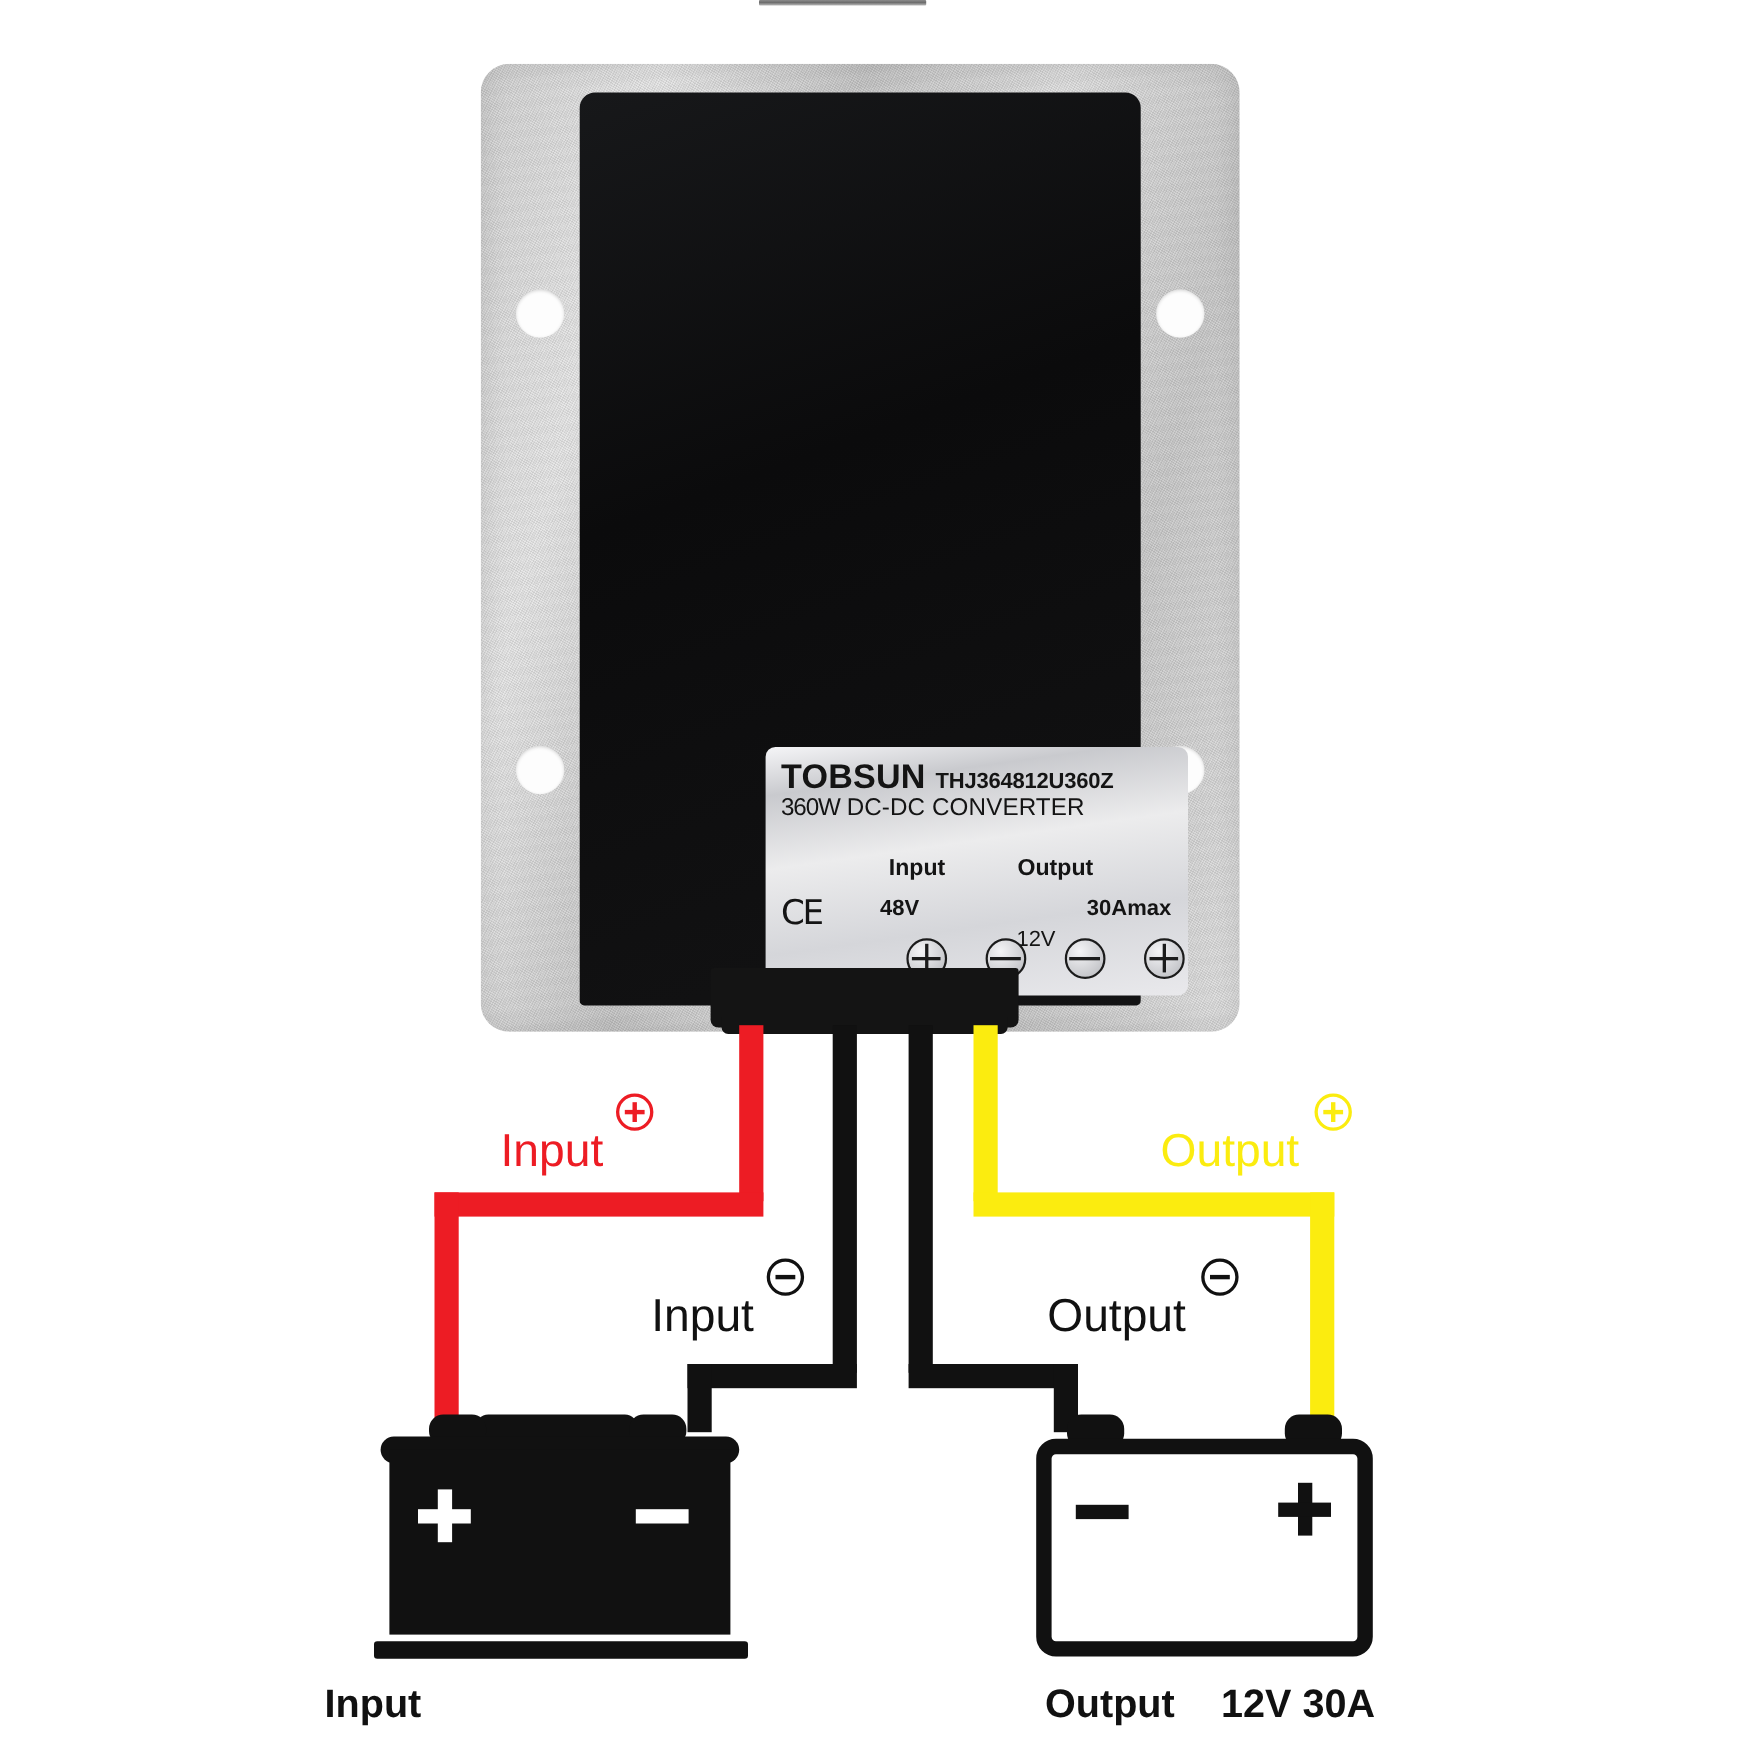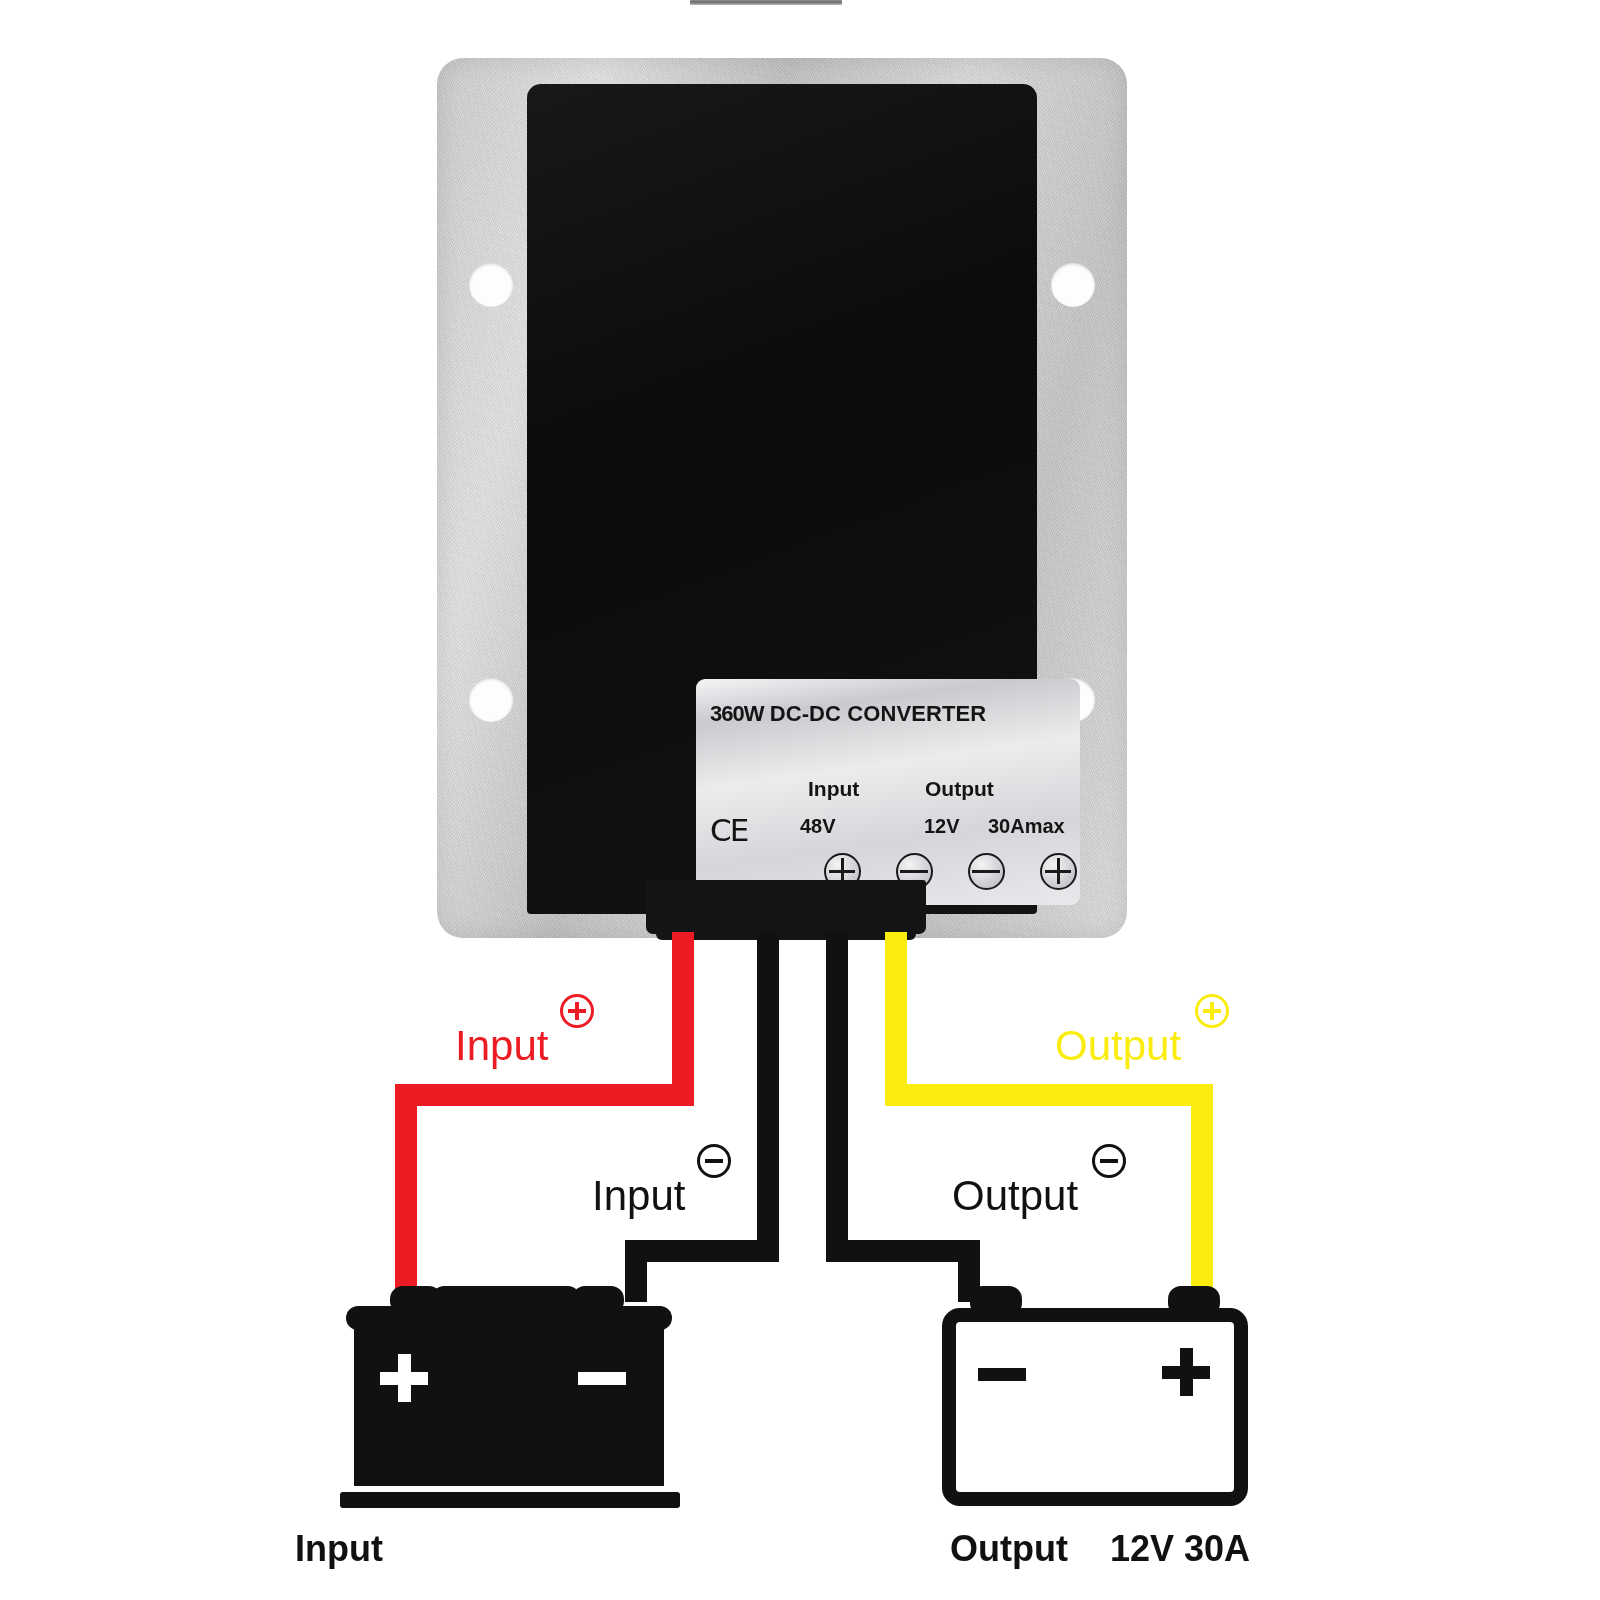--- a/index.html
+++ b/index.html
@@ -78,22 +78,21 @@
   }
   #brand {
     font-size: 31px; font-weight: 700; letter-spacing: .2px;
     line-height: 1;
   }
   #model {
     font-size: 20px; font-weight: 700; letter-spacing: -.2px;
     line-height: 1;
   }
   #label-row-title {
-    margin-top: 13px;
-    font-size: 22px; font-weight: 700; letter-spacing: .1px;
+    font-size: 22px; font-weight: 400; letter-spacing: .1px;
   }
   #label-row-title .w { letter-spacing: -1px; }
   #label-heads {
     position: absolute; left: 0; top: 98px; width: 100%;
     height: 30px;
   }
   #head-in {
     position: absolute; left: 112px; top: 0;
     font-size: 21px; font-weight: 700;
   }
@@ -101,21 +100,21 @@
     position: absolute; left: 229px; top: 0;
     font-size: 21px; font-weight: 700;
   }
   #ce {
     position: absolute; left: 14px; top: 133px;
     font-size: 31px; font-weight: 400; letter-spacing: -2px;
     font-family: "DejaVu Sans", sans-serif;
   }
   #label-vals { position: absolute; left: 0; top: 136px; width: 100%; }
   #val-48  { position: absolute; left: 104px; font-size: 20px; font-weight: 700; }
-  #val-12  { position: absolute; left: 228px; font-size: 20px; font-weight: 700; }
+  #val-12  { position: absolute; left: 228px; font-size: 20px; font-weight: 400; margin-top: 28px; }
   #val-30a { position: absolute; left: 292px; font-size: 20px; font-weight: 700; }
 
   #terminals { position: absolute; left: 0; top: 174px; width: 100%; height: 44px; }
   .term {
     position: absolute; top: 0;
     width: 37px; height: 37px; border-radius: 50%;
     border: 2.5px solid #1b1b1b;
     background: radial-gradient(circle at 35% 30%, #f4f4f6, #c6c7cb 75%, #b2b3b7);
   }
   .term::before, .term::after {
@@ -226,20 +225,24 @@
 
     <div class="screwhole" id="hole-tl"></div>
     <div class="screwhole" id="hole-tr"></div>
     <div class="screwhole" id="hole-bl"></div>
     <div class="screwhole" id="hole-br"></div>
 
     <div id="body">
 
       <div id="label">
 
+        <div id="label-row-brand">
+          <span id="brand">TOBSUN</span>
+          <span id="model">THJ364812U360Z</span>
+        </div>
 
         <div id="label-row-title">
           <span class="w">360W</span><span>&nbsp;</span><span>DC-DC CONVERTER</span>
         </div>
 
         <div id="label-heads">
           <span id="head-in">Input</span>
           <span id="head-out">Output</span>
         </div>
 

